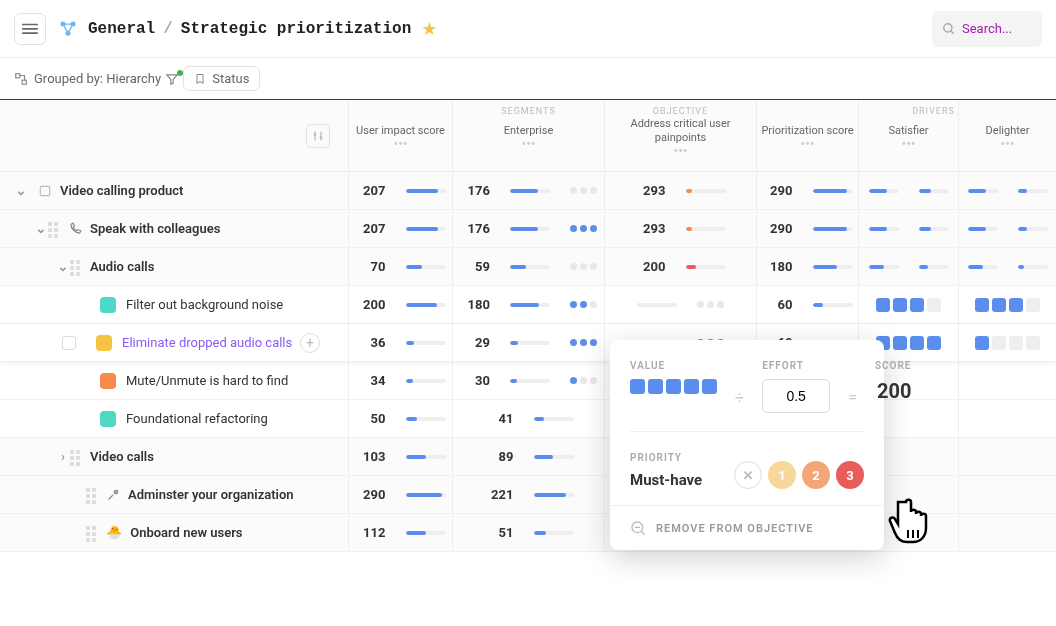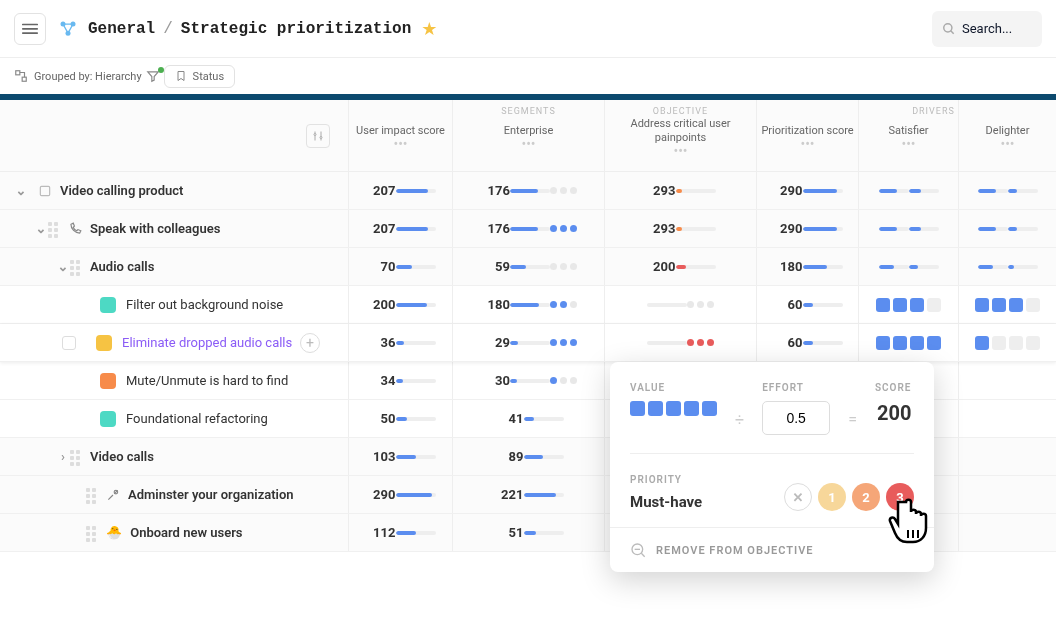--- a/index.html
+++ b/index.html
@@ -4,22 +4,22 @@
 <style>
 * { box-sizing: border-box; margin: 0; padding: 0; }
 body { font-family: -apple-system, BlinkMacSystemFont, "Segoe UI", Roboto, Arial, sans-serif; font-size: 13px; color: #333; background: #fff; width: 1056px; height: 626px; overflow: hidden; position: relative; }
 .topbar { display: flex; align-items: center; height: 58px; padding: 0 14px; border-bottom: 1px solid #eee; }
 .hamburger { width: 32px; height: 32px; display: flex; align-items: center; justify-content: center; border: 1px solid #e2e2e2; border-radius: 6px; margin-right: 12px; cursor: pointer; }
 .hamburger svg { width: 16px; height: 16px; fill: #666; }
 .logo-icon { width: 20px; height: 20px; margin-right: 10px; }
 .breadcrumb { font-size: 16px; font-weight: 700; color: #222; display: flex; align-items: center; gap: 8px; font-family: Liberation Mono, monospace; }
 .breadcrumb .sep { color: #999; font-weight: 400; }
 .star { margin-left: 10px; color: #f6c343; font-size: 18px; }
-.search-box { margin-left: auto; width: 110px; height: 36px; background: #f4f4f4; border-radius: 6px; display: flex; align-items: center; padding: 0 10px; color: #0f172a; gap: 6px; }
-.subbar { display: flex; align-items: center; height: 42px; padding: 0 14px; gap: 4px; color: #666; font-size: 11px; border-bottom: 6px solid #0c4a6e; }
+.search-box { margin-left: auto; width: 110px; height: 36px; background: #f4f4f4; border-radius: 6px; display: flex; align-items: center; padding: 0 10px; color: #a21caf; gap: 6px; }
+.subbar { display: flex; align-items: center; height: 42px; padding: 0 14px; gap: 4px; color: #666; font-size: 13px; border-bottom: 1px solid #0c4a6e; }
 .subbar .item { display: flex; align-items: center; gap: 6px; }
 .status-chip { border: 1px solid #e2e2e2; border-radius: 6px; padding: 4px 10px; display: flex; align-items: center; gap: 6px; }
 .funnel-dot { position: relative; }
 .funnel-dot::after { content: ''; position: absolute; top: -2px; right: -4px; width: 6px; height: 6px; border-radius: 50%; background: #4caf50; }
 
 .table-header { display: flex; height: 72px; background: #fbfbfb; border-bottom: 1px solid #eee; font-size: 10px; color: #999; text-transform: none; }
 .name-col { width: 349px; flex-shrink: 0; display: flex; align-items: center; justify-content: flex-end; padding-right: 18px; border-right: 1px solid #eee; }
 .col { border-right: 1px solid #eee; display: flex; flex-direction: column; align-items: center; justify-content: center; text-align: center; padding: 6px 4px; position: relative; }
 .col.impact { width: 104px; }
 .col.enterprise { width: 152px; }
@@ -27,21 +27,21 @@
 .col.prior { width: 102px; }
 .col.satisfier { width: 100px; }
 .col.delighter { width: 97px; border-right: none; }
 .col-header-label { font-size: 11px; color: #666; line-height: 1.2; }
 .col-group-label { font-size: 9px; color: #bbb; letter-spacing: 1px; position: absolute; top: 6px; left: 0; right: 0; text-align: center; }
 .col-dots { color: #ccc; font-size: 14px; line-height: 6px; margin-top: 4px; }
 .slider-btn { width: 24px; height: 24px; border: 1px solid #e2e2e2; border-radius: 4px; display: flex; align-items: center; justify-content: center; color: #aaa; font-size: 11px; }
 
 .row { display: flex; height: 38px; border-bottom: 1px solid #f0f0f0; align-items: stretch; font-size: 13px; }
 .row .name-col { justify-content: flex-start; align-items: center; }
-.row .col { flex-direction: row; gap: 0; justify-content: center; }
+.row .col { flex-direction: row; gap: 20px; justify-content: center; }
 .row.group { background: #fbfbfb; font-weight: 600; }
 .row.selected { background: #fff; box-shadow: 0 1px 4px rgba(0,0,0,0.08); position: relative; z-index: 2; }
 
 .chev { width: 14px; display: inline-flex; justify-content: center; color: #999; cursor: pointer; }
 .type-icon { width: 14px; height: 14px; margin-right: 8px; display: inline-flex; align-items: center; justify-content: center; }
 .grab { width: 14px; height: 14px; display: grid; grid-template-columns: 4px 4px; grid-template-rows: 4px 4px 4px; gap: 2px; margin-right: 6px; }
 .grab span { background: #ddd; border-radius: 1px; }
 .dot-sq { width: 16px; height: 16px; border-radius: 4px; margin-right: 10px; flex-shrink: 0; }
 .sq-teal { background: #4dd9c4; }
 .sq-yellow { background: #f6c343; }
@@ -64,21 +64,21 @@
 .indent-1 { padding-left: 34px; }
 .indent-2 { padding-left: 56px; }
 .indent-3 { padding-left: 100px; }
 .indent-s { padding-left: 86px; }
 
 .checkbox { width: 14px; height: 14px; border: 1px solid #ddd; border-radius: 3px; margin-right: 20px; }
 .add-circle { width: 20px; height: 20px; border: 1px solid #ddd; border-radius: 50%; display: flex; align-items: center; justify-content: center; color: #bbb; font-size: 14px; margin-left: auto; margin-right: 10px; }
 
 .link { color: #8b5cf6; }
 
-.popup { position: absolute; left: 610px; top: 362px; width: 324px; background: #fff; border-radius: 8px; box-shadow: 0 8px 30px rgba(0,0,0,0.18); z-index: 10; padding: 20px 20px 0 20px; }
+.popup { position: absolute; left: 610px; top: 340px; width: 274px; background: #fff; border-radius: 8px; box-shadow: 0 8px 30px rgba(0,0,0,0.18); z-index: 10; padding: 20px 20px 0 20px; }
 .popup-row1 { display: flex; align-items: flex-start; gap: 18px; margin-bottom: 20px; border-bottom: 1px solid #eee; padding-bottom: 18px; }
 .popup-label { font-size: 10px; letter-spacing: 1px; color: #aaa; font-weight: 600; margin-bottom: 8px; }
 .value-squares { display: flex; gap: 3px; }
 .value-squares span { width: 15px; height: 15px; border-radius: 3px; background: #5b8def; }
 .effort-input { width: 68px; height: 34px; border: 1px solid #ddd; border-radius: 5px; text-align: center; font-size: 14px; }
 .score-val { font-size: 20px; font-weight: 700; }
 .op { color: #ccc; font-size: 16px; align-self: flex-end; padding-bottom: 6px; }
 .popup-row2 { display: flex; align-items: flex-end; margin-bottom: 16px; }
 .priority-val { font-size: 15px; font-weight: 700; }
 .prio-circles { margin-left: auto; display: flex; gap: 6px; }

